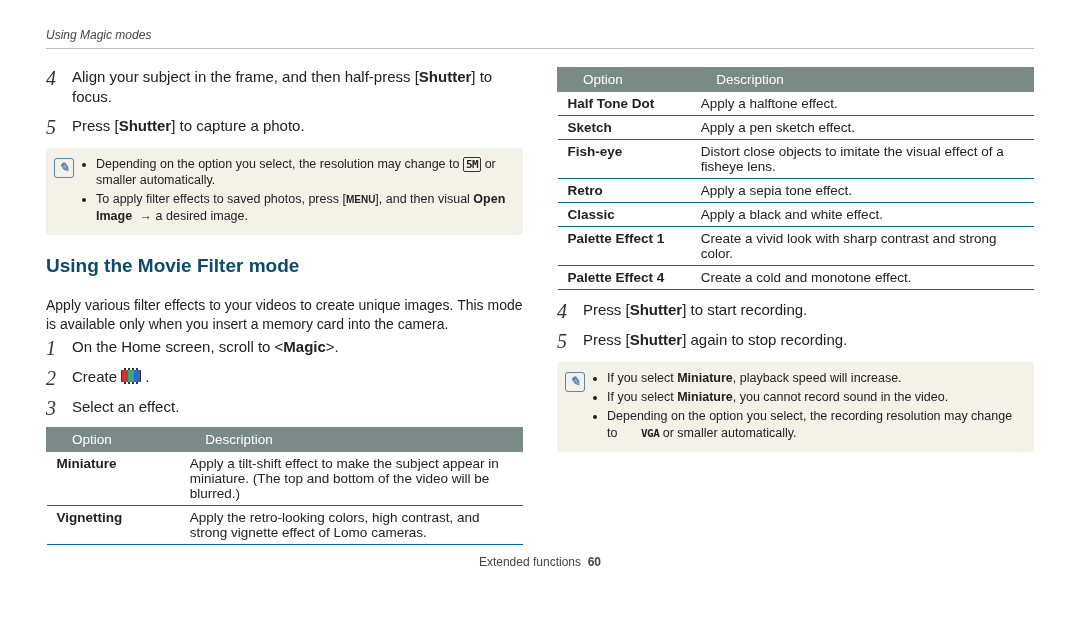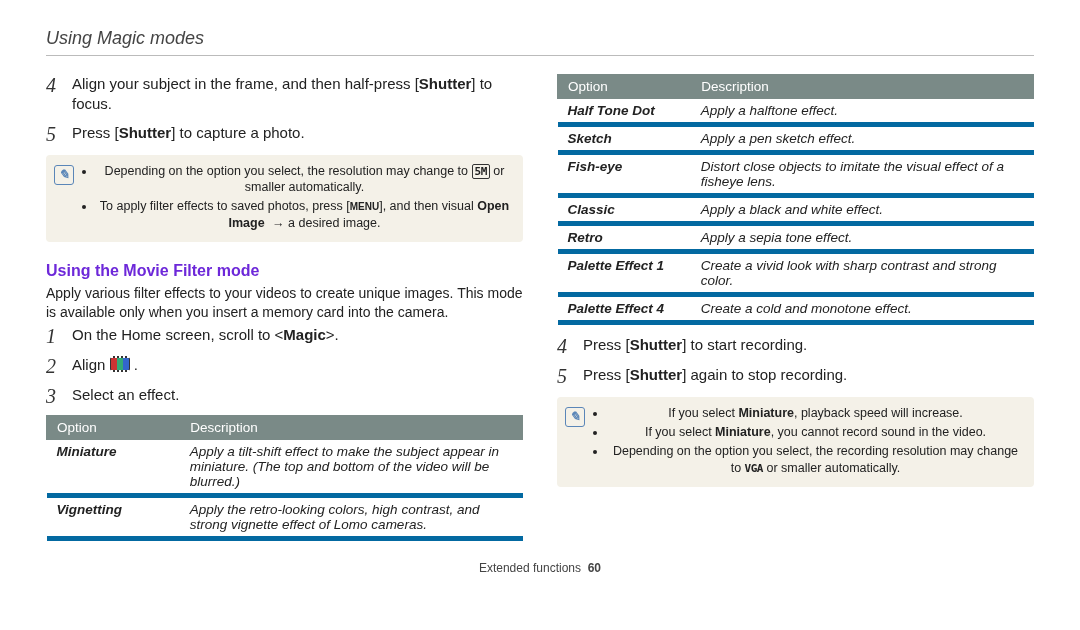--- a/index.html
+++ b/index.html
@@ -11,21 +11,21 @@
     height: 630px;
     overflow: hidden;
     color: #222;
   }
   .page {
     padding: 28px 46px 10px 46px;
     box-sizing: border-box;
   }
   .header {
     font-style: italic;
-    font-size: 18px;
+    font-size: 12px;
     color: #444;
     border-bottom: 1px solid #bbb;
     padding-bottom: 6px;
     margin-bottom: 18px;
   }
   .columns {
     display: flex;
     gap: 34px;
   }
   .col {
@@ -72,65 +72,63 @@
     color: #5a86b8;
     font-weight: bold;
     font-style: italic;
     flex-shrink: 0;
     margin-top: 2px;
     font-size: 13px;
   }
   .note-list {
     margin: 0;
     padding-left: 14px;
-    text-align: center;
   }
   .note-list li {
     margin-bottom: 2px;
   }
   .section-title {
-    color: #6d28d9;
-    font-size: 16px;
+    color: #0c4a6e;
+    font-size: 19px;
     font-weight: bold;
     margin-top: 20px;
-    margin-bottom: 4px;
+    margin-bottom: 19px;
   }
   .section-intro {
     font-size: 14px;
     line-height: 1.35;
     margin-bottom: 3px;
   }
   table.opt-table {
     width: 100%;
     border-collapse: collapse;
     font-size: 13.5px;
   }
   table.opt-table th {
     background: #7a8a87;
     color: #fff;
     text-align: left;
-    padding: 4px 10px;
+    padding: 4px 25px;
     font-weight: normal;
     border: 1px solid #7a8a87;
   }
   table.opt-table td {
     padding: 4px 10px;
-    border-bottom: 5px solid #0369a1;
+    border-bottom: 1px solid #0369a1;
     vertical-align: top;
-    font-style: italic;
   }
   table.opt-table td:first-child {
     font-weight: bold;
     width: 28%;
   }
   .footer {
     text-align: center;
     font-size: 12px;
     color: #444;
-    margin-top: 20px;
+    margin-top: 10px;
   }
   .footer b { font-weight: bold; }
   .glyph-5m {
     font-family: monospace;
     font-weight: bold;
     font-size: 11px;
     border: 1px solid #333;
     padding: 0 2px;
     border-radius: 2px;
     letter-spacing: -0.5px;
@@ -139,20 +137,21 @@
     font-family: Liberation Sans, sans-serif;
     font-weight: bold;
     font-size: 10px;
     letter-spacing: 0px;
   }
   .glyph-vga {
     font-family: monospace;
     font-weight: bold;
     font-size: 11px;
     letter-spacing: -0.5px;
+    margin-left: 20px;
   }
   .arrow { margin: 0 2px; }
   .film-icon {
     display:inline-block;
     width:18px; height:12px;
     background: linear-gradient(90deg,#c33 0 33%, #3a7 33% 66%, #36c 66% 100%);
     border:1px solid #333;
     border-radius:2px;
     position:relative;
     vertical-align:-1px;
@@ -207,21 +206,21 @@
 
       <div class="step">
         <div class="step-num">1</div>
         <div class="step-text">
           <span>On the Home screen, scroll to &lt;</span><b>Magic</b><span>&gt;.</span>
         </div>
       </div>
       <div class="step">
         <div class="step-num">2</div>
         <div class="step-text">
-          <span>Align </span><span class="film-icon"></span> .
+          <span>Create </span><span class="film-icon"></span> .
         </div>
       </div>
       <div class="step">
         <div class="step-num">3</div>
         <div class="step-text">Select an effect.</div>
       </div>
 
       <table class="opt-table">
         <tbody>
             <tr>
@@ -255,26 +254,26 @@
             </tr>
         <tr>
               <td>Sketch</td>
               <td>Apply a pen sketch effect.</td>
             </tr>
         <tr>
               <td>Fish-eye</td>
               <td>Distort close objects to imitate the visual effect of a fisheye lens.</td>
             </tr>
         <tr>
+              <td>Retro</td>
+              <td>Apply a sepia tone effect.</td>
+            </tr>
+        <tr>
               <td>Classic</td>
               <td>Apply a black and white effect.</td>
-            </tr>
-        <tr>
-              <td>Retro</td>
-              <td>Apply a sepia tone effect.</td>
             </tr>
         <tr>
               <td>Palette Effect 1</td>
               <td>Create a vivid look with sharp contrast and strong color.</td>
             </tr>
         <tr>
               <td>Palette Effect 4</td>
               <td>Create a cold and monotone effect.</td>
             </tr>
       </tbody>

